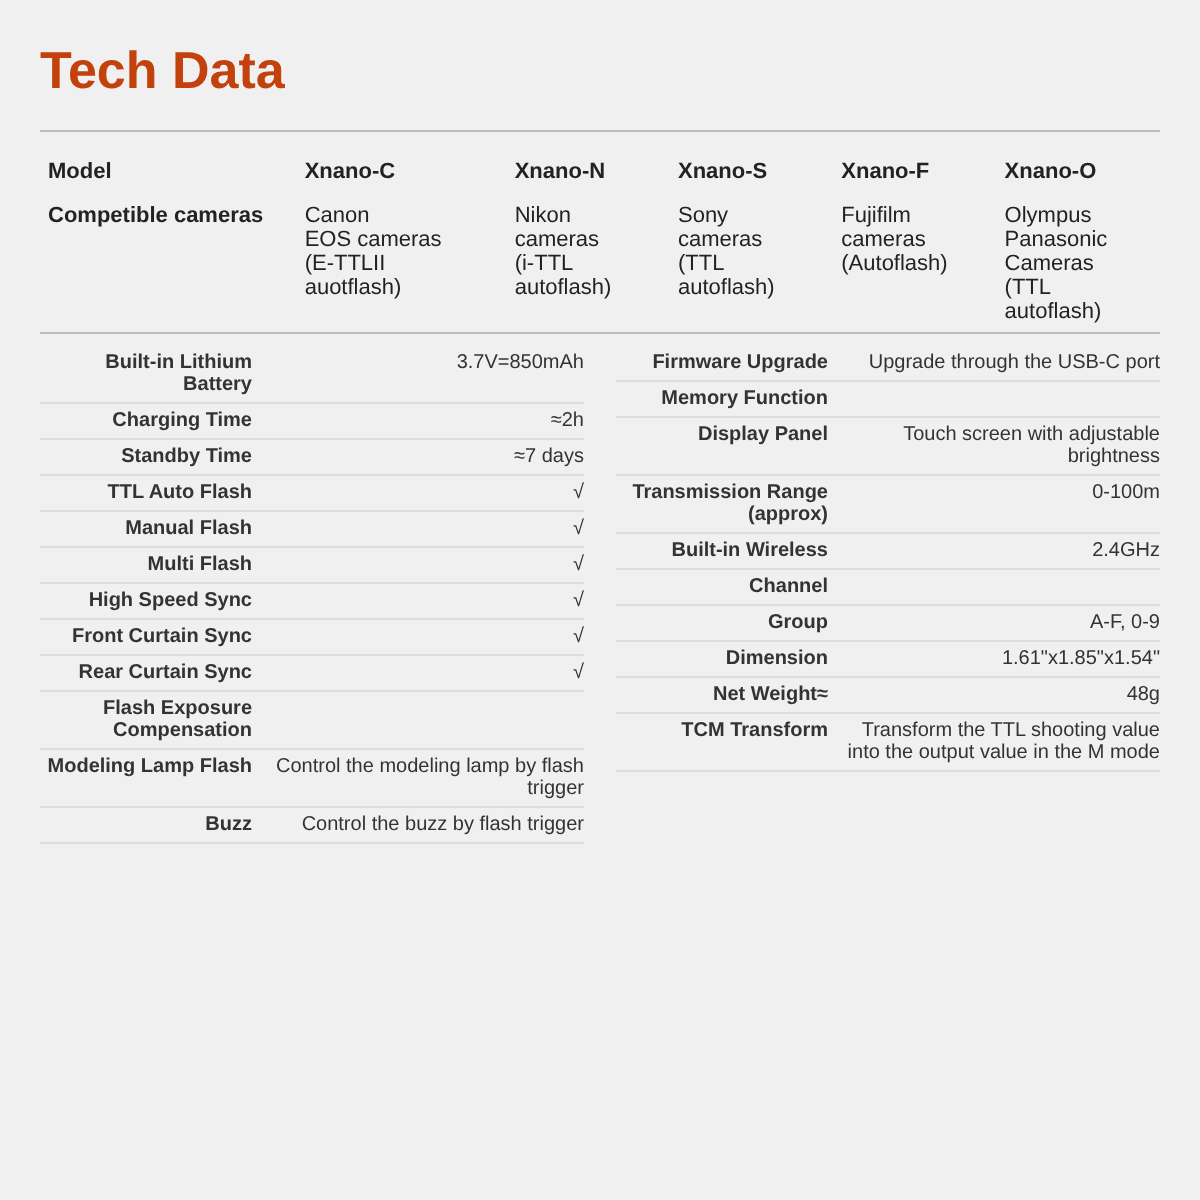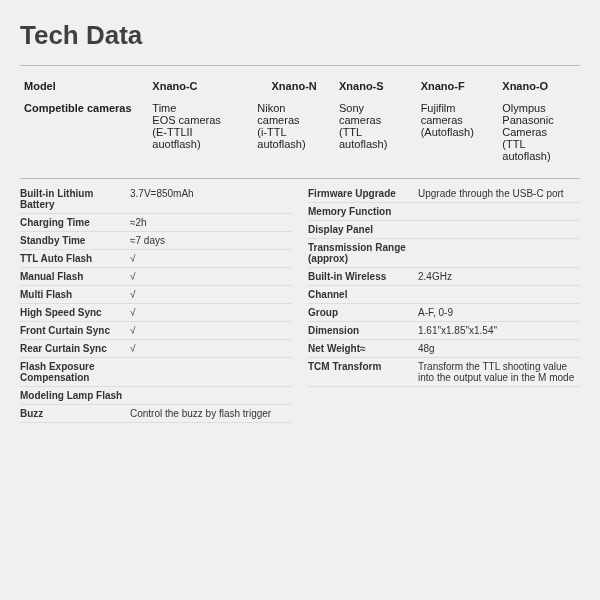--- a/index.html
+++ b/index.html
@@ -9,59 +9,59 @@
       font-size: 11px;
       color: #222;
       width: 600px;
       min-height: 600px;
       padding: 20px;
     }
     .page-title {
       font-size: 26px;
       font-weight: bold;
       margin-bottom: 14px;
-      color: #404040;
+      color: #c2410c;
     }
     .top-divider {
       border: none;
       border-top: 1.5px solid #bbb;
       margin-bottom: 10px;
     }
     .model-table {
       width: 100%;
       border-collapse: collapse;
-      margin-bottom: 12px;
     }
     .model-table th, .model-table td {
       text-align: left;
       vertical-align: top;
       padding: 4px 4px;
       font-size: 11px;
     }
     .model-table th {
       font-weight: bold;
       padding-bottom: 6px;
     }
     .model-table .col-model { width: 110px; }
     .model-table .col-c { width: 90px; }
-    .model-table .col-n { width: 70px; text-align: center; }
+    .model-table .col-n { width: 70px; }
     .model-table .col-s { width: 70px; }
     .model-table .col-f { width: 70px; }
     .model-table .col-o { width: 70px; }
     .model-table .label-bold { font-weight: bold; }
     .mid-divider {
       border: none;
       border-top: 1px solid #bbb;
       margin-bottom: 6px;
     }
     .specs-grid {
       display: grid;
       grid-template-columns: 1fr 1fr;
       gap: 0;
       width: 100%;
+      text-align: right;
     }
     .specs-col {
       width: 100%;
     }
     .spec-row {
       display: flex;
       border-bottom: 1px solid #ddd;
       padding: 3px 0;
       align-items: flex-start;
     }
@@ -101,21 +101,21 @@
       <th class="col-n">Xnano-N</th>
       <th class="col-s">Xnano-S</th>
       <th class="col-f">Xnano-F</th>
       <th class="col-o">Xnano-O</th>
     </tr>
   </thead>
   <tbody>
     <tr>
       <td class="label-bold">Competible cameras</td>
       <td>
-        <div>Time</div>
+        <div>Canon</div>
         <div>EOS cameras</div>
         <div>(E-TTLII</div>
         <div>auotflash)</div>
       </td>
       <td>
         <div>Nikon</div>
         <div>cameras</div>
         <div>(i-TTL</div>
         <div>autoflash)</div>
       </td>
@@ -179,39 +179,42 @@
   </div>
       <div class="spec-row">
     <div class="spec-label">Rear Curtain Sync</div>
     <div class="spec-value">√</div>
   </div>
       <div class="spec-row">
     <div class="spec-label">Flash Exposure Compensation</div>
   </div>
       <div class="spec-row">
     <div class="spec-label">Modeling Lamp Flash</div>
+    <div class="spec-value">Control the modeling lamp by flash trigger</div>
   </div>
       <div class="spec-row">
     <div class="spec-label">Buzz</div>
     <div class="spec-value">Control the buzz by flash trigger</div>
   </div>
     </div>
   <div class="specs-col" id="specs-right">
       <div class="spec-row">
     <div class="spec-label">Firmware Upgrade</div>
     <div class="spec-value">Upgrade through the USB-C port</div>
   </div>
       <div class="spec-row">
     <div class="spec-label">Memory Function</div>
   </div>
       <div class="spec-row">
     <div class="spec-label">Display Panel</div>
+    <div class="spec-value">Touch screen with adjustable brightness</div>
   </div>
       <div class="spec-row">
     <div class="spec-label">Transmission Range (approx)</div>
+    <div class="spec-value">0-100m</div>
   </div>
       <div class="spec-row">
     <div class="spec-label">Built-in Wireless</div>
     <div class="spec-value">2.4GHz</div>
   </div>
       <div class="spec-row">
     <div class="spec-label">Channel</div>
   </div>
       <div class="spec-row">
     <div class="spec-label">Group</div>

